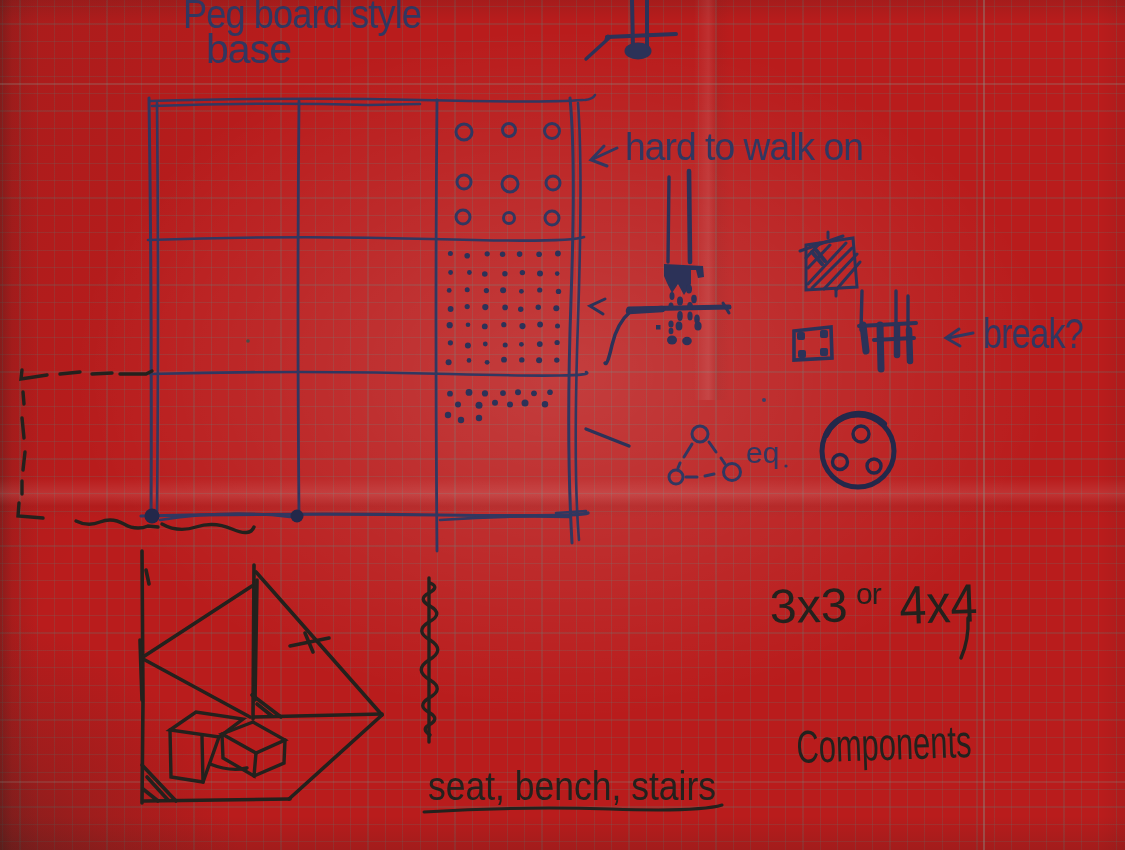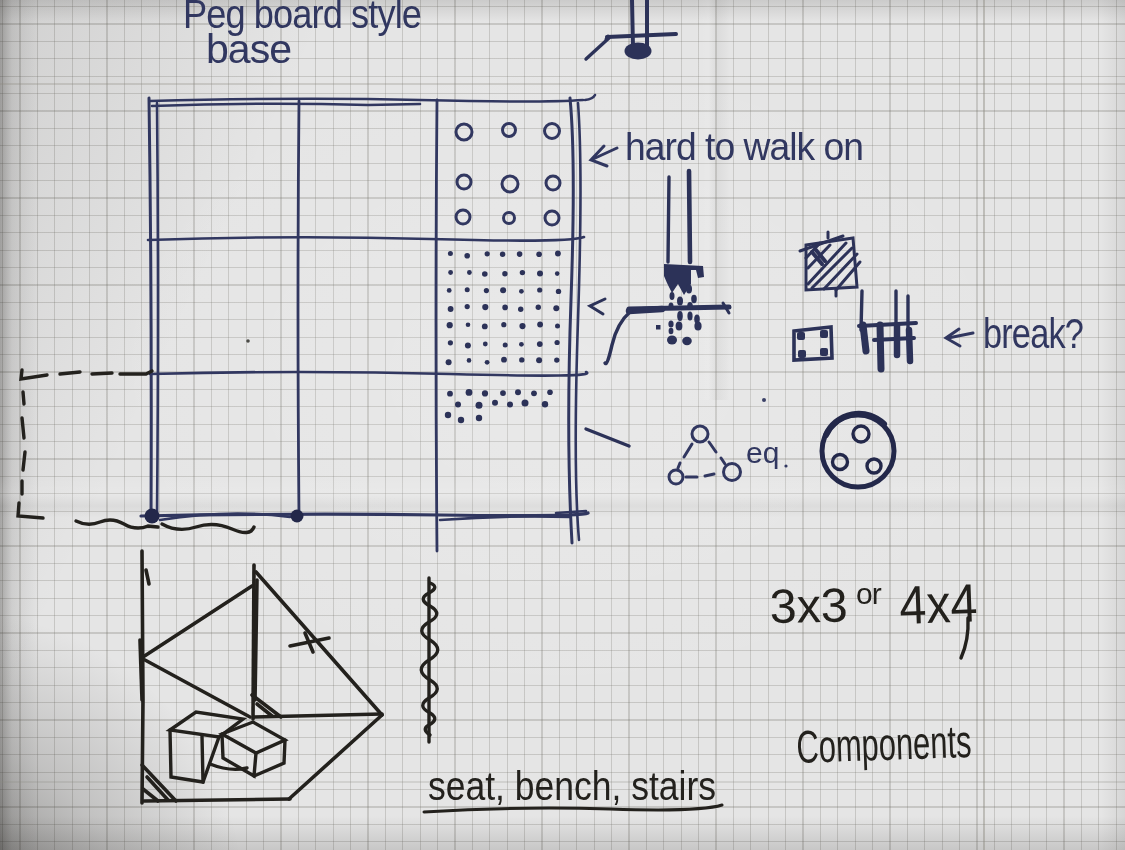--- a/index.html
+++ b/index.html
@@ -1,18 +1,18 @@
 <!DOCTYPE html>
 <html><head>
 <meta charset="utf-8">
 <style>
   html,body{margin:0;padding:0;}
   #page{position:relative;width:1125px;height:850px;overflow:hidden;
     font-family:"Liberation Sans",sans-serif;
-    background-color:#e5e5e5;
+    background-color:#b91c1c;
   }
   #shade{position:absolute;inset:0;pointer-events:none;
     background:
       radial-gradient(ellipse 680px 480px at 50% 44%, rgba(255,255,255,0.15), rgba(255,255,255,0) 72%),
       radial-gradient(circle 290px at -4% 106%, rgba(35,33,30,0.50), rgba(35,33,30,0.18) 55%, rgba(35,33,30,0) 100%),
       linear-gradient(to right, rgba(30,28,25,0.30) 0px, rgba(30,28,25,0.10) 12px, rgba(30,28,25,0) 40px),
       linear-gradient(to bottom, rgba(30,28,25,0.13) 0px, rgba(30,28,25,0) 22px),
       linear-gradient(to top, rgba(30,28,25,0.15) 0px, rgba(30,28,25,0) 34px),
       linear-gradient(to left, rgba(30,28,25,0.08) 0px, rgba(30,28,25,0) 24px),
       linear-gradient(115deg, rgba(30,28,25,0.10) 0%, rgba(30,28,25,0) 22%);

